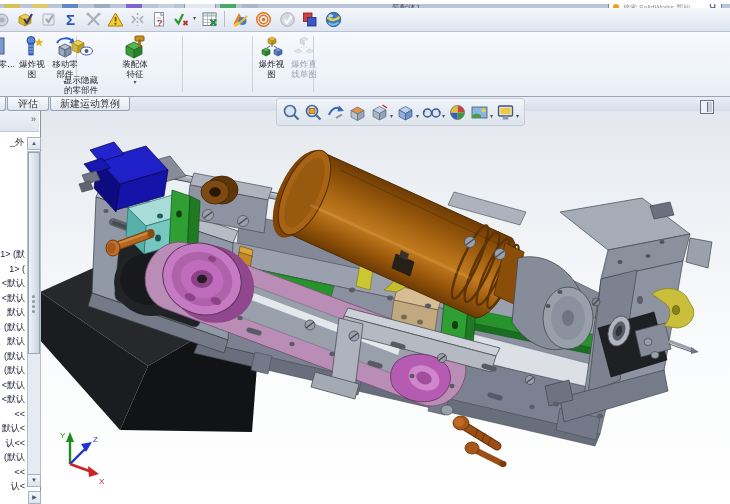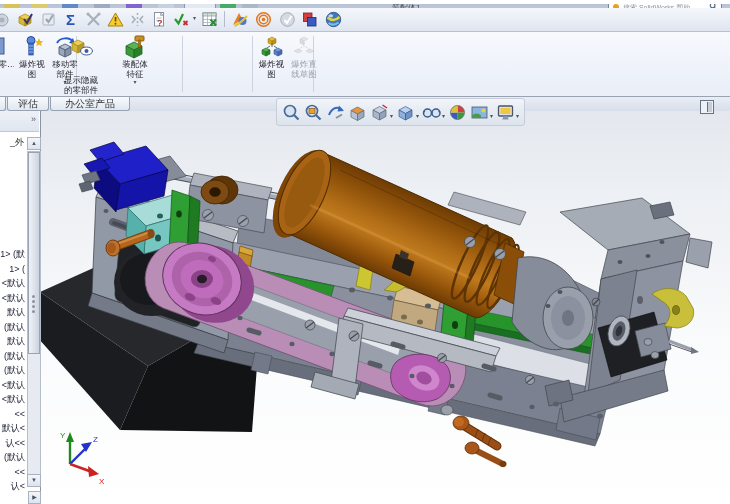--- a/index.html
+++ b/index.html
@@ -257,21 +257,21 @@
             <path d="M13,9 v4 M8,14 l3,-2 M18,14 l-3,-2" stroke="#606a78" stroke-width="1"></path>
           </svg></span>
       <span class="rlab">爆炸视图</span>
     </div>
 
   </div>
 
   <div class="abs" id="tabstrip">
     <span class="tab" style="left:-6px;width:10px;"></span>
     <span class="tab" style="left:7px;width:40px;">评估</span>
-    <span class="tab" style="left:50px;width:78px;">办公室产品</span>
+    <span class="tab" style="left:50px;width:78px;">新建运动算例</span>
   </div>
 
   <div class="abs" id="viewport"></div>
 
   <svg class="abs" style="left:0;top:0;pointer-events:none;" width="730" height="504" viewBox="0 0 730 504">
     <defs>
       <linearGradient id="gradBrown" gradientUnits="userSpaceOnUse" x1="323" y1="151" x2="286" y2="233">
         <stop offset="0" stop-color="#6b3a04"></stop>
           <stop offset=".18" stop-color="#8a4e08"></stop>
         <stop offset=".45" stop-color="#b06c16"></stop>

